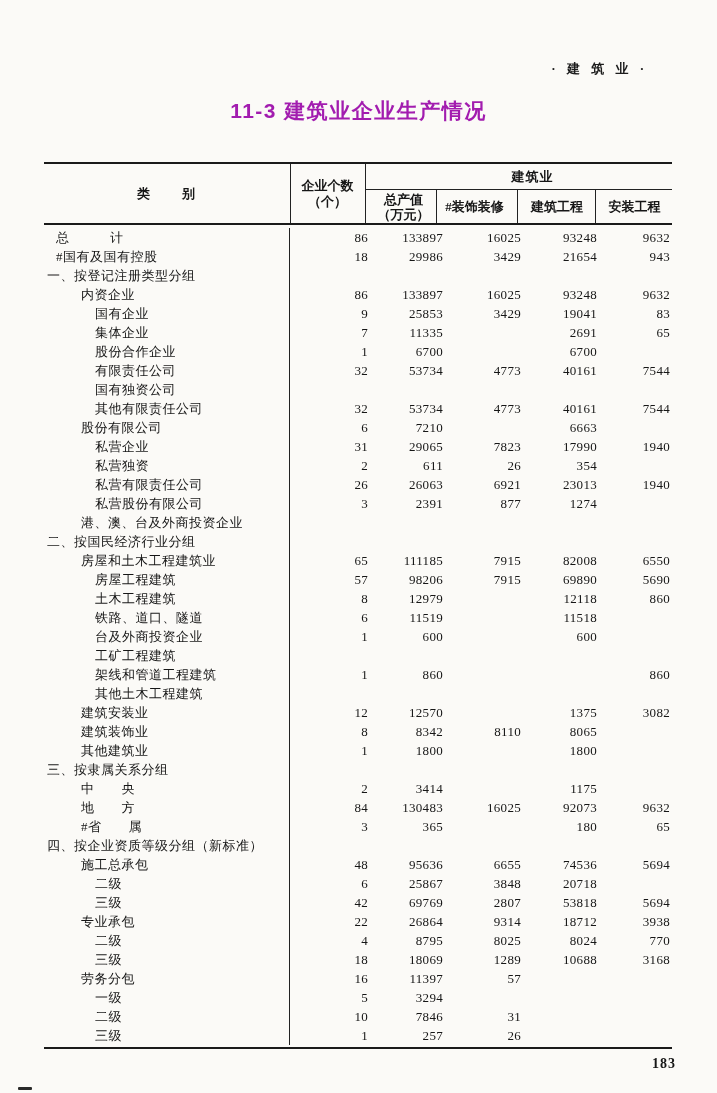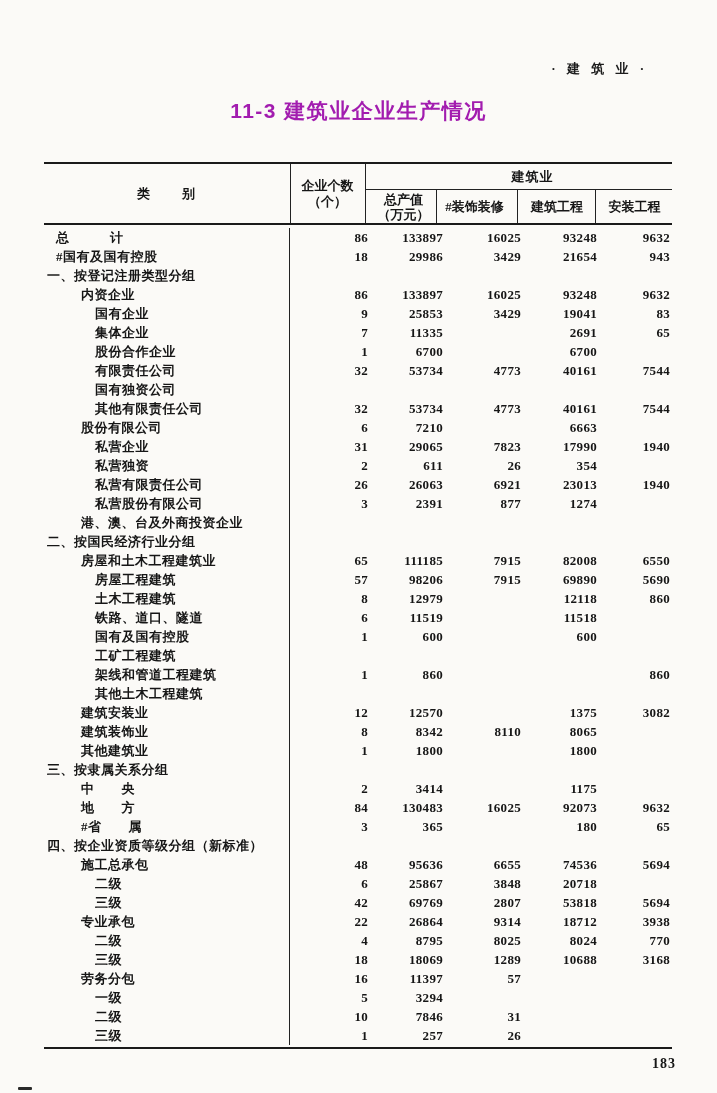--- a/index.html
+++ b/index.html
@@ -57,21 +57,21 @@
   .sub-cell.c3{left:473px;width:78px;border-left:1.2px solid #222;}
   .sub-cell.c4{left:551px;width:77px;border-left:1.2px solid #222;}
   .tbody{
     border-bottom:2.5px solid #1a1a1a;
     padding:3px 0 2px 0;
   }
   .row{
     display:grid;
     grid-template-columns:246px 78px 75px 78px 76px 73px;
     height:19px;line-height:19px;
-    font-size:13px;font-weight:700;
+    font-size:13px;font-weight:400;
   }
   .cell{white-space:nowrap;overflow:visible;}
   .cell.label{
     border-right:1.5px solid #222;
     letter-spacing:0.5px;
   }
   .cell.num{text-align:right;letter-spacing:0.3px;}
   .i0{padding-left:3px;}
   .i1{padding-left:12px;}
   .i2{padding-left:37px;}
@@ -277,21 +277,21 @@
       </div>
       <div class="row">
         <div class="cell label i3">铁路、道口、隧道</div>
         <div class="cell num">6</div>
         <div class="cell num">11519</div>
         <div class="cell num"></div>
         <div class="cell num">11518</div>
         <div class="cell num"></div>
       </div>
       <div class="row">
-        <div class="cell label i3">国有及国有控股</div>
+        <div class="cell label i3">台及外商投资企业</div>
         <div class="cell num">1</div>
         <div class="cell num">600</div>
         <div class="cell num"></div>
         <div class="cell num">600</div>
         <div class="cell num"></div>
       </div>
       <div class="row">
         <div class="cell label i3">工矿工程建筑</div>
         <div class="cell num"></div>
         <div class="cell num"></div>

